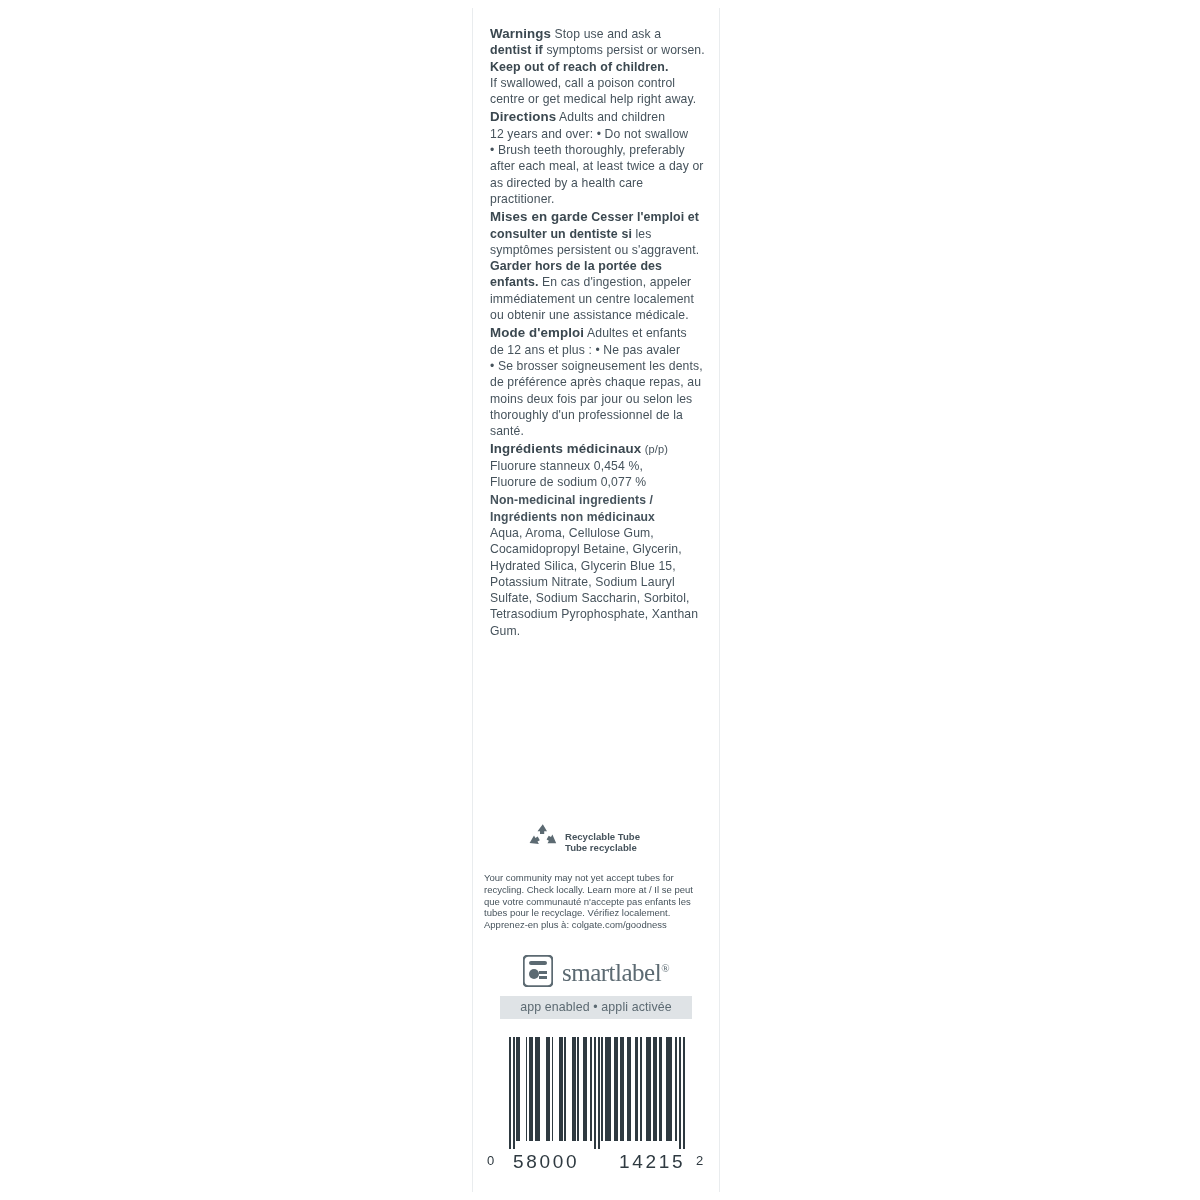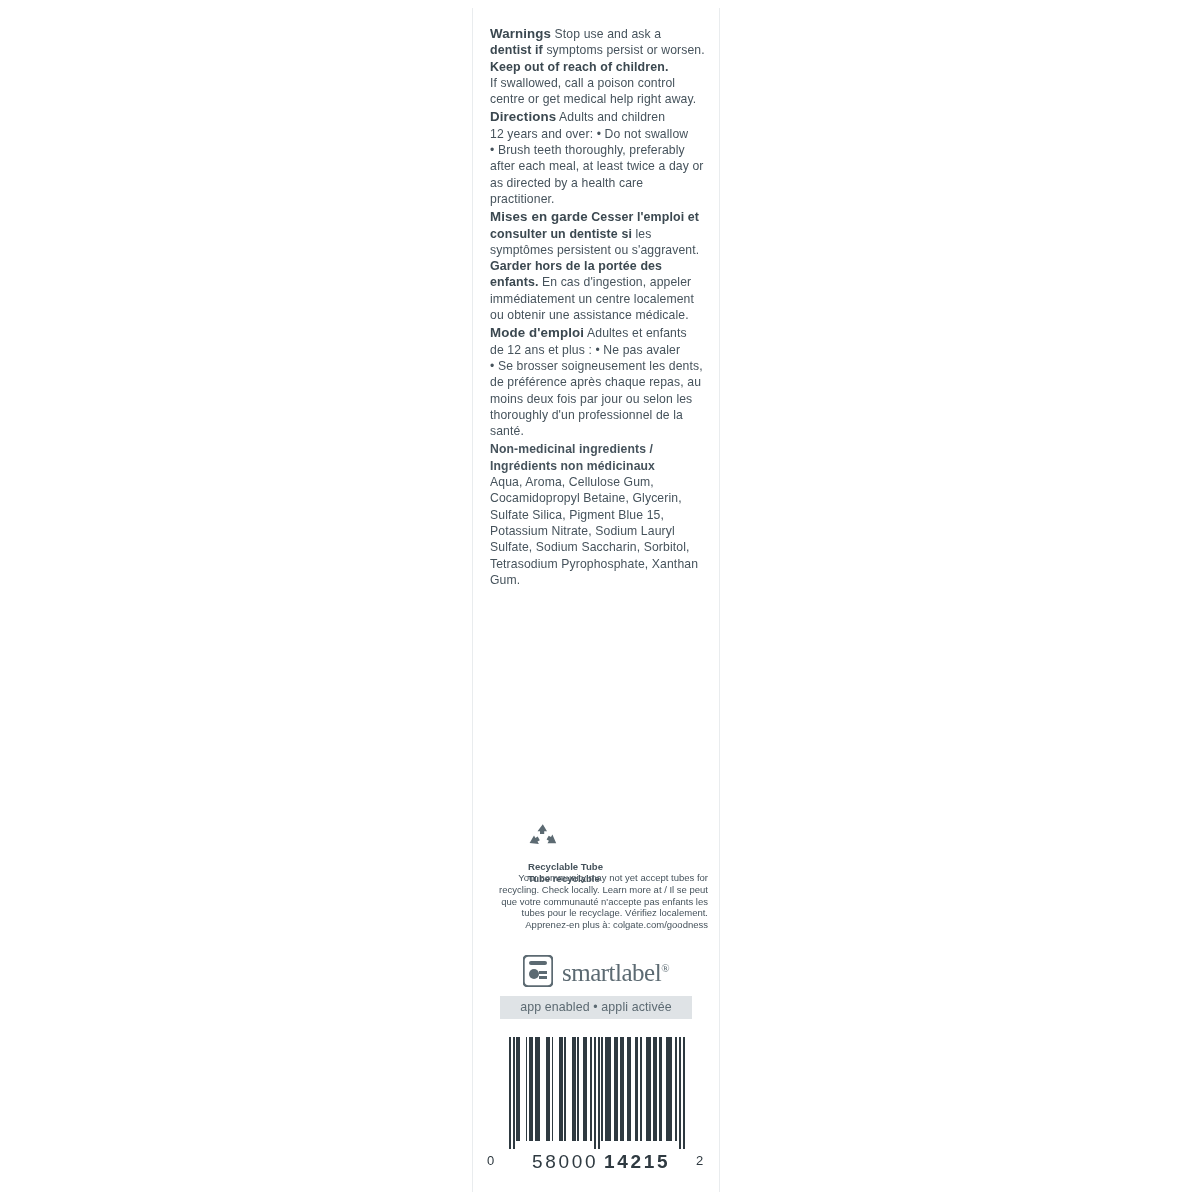--- a/index.html
+++ b/index.html
@@ -77,37 +77,36 @@
     font-size: 11px;
     font-weight: normal;
   }
 
   
   .recycle-row {
     position: absolute;
     left: 528px;
     top: 823px;
     display: flex;
-    align-items: flex-start;
+    align-items: flex-end;
     gap: 7px;
-    flex-direction: column;
   }
   .recycle-text {
     font-size: 9.6px;
     line-height: 11.6px;
     font-weight: bold;
     color: #46535c;
   }
 
   .recycle-note {
     position: absolute;
     left: 484px;
     top: 872px;
     width: 224px;
-    text-align: right;
+    text-align: left;
     font-size: 9.5px;
     line-height: 11.8px;
     color: #46535c;
   }
 
   
   .smartlabel {
     position: absolute;
     left: 500px;
     top: 955px;
@@ -163,22 +162,22 @@
     top: 114px;
     left: 0;
     width: 220px;
     height: 22px;
     font-family: "Liberation Sans", sans-serif;
     font-size: 19px;
     color: #2f3a41;
     letter-spacing: 0.14em;
   }
   .bc-left  { position: absolute; left: 0px;  top: 2px; font-size: 13px; letter-spacing: 0; }
-  .bc-mid1  { position: absolute; left: 45px; top: 0; }
-  .bc-mid2  { position: absolute; left: 117px; top: 0; font-weight: bold; }
+  .bc-mid1  { position: absolute; left: 26px; top: 0; }
+  .bc-mid2  { position: absolute; left: 132px; top: 0; }
   .bc-right { position: absolute; left: 209px; top: 2px; font-size: 13px; letter-spacing: 0; }
 </style>
 </head>
 <body>
 
 <div class="package"></div>
 <div class="edge-left"></div>
 <div class="edge-right"></div>
 
 <div class="panel">
@@ -214,27 +213,32 @@
     <p class="line"><span class="hd">Mode d'emploi</span> <span>Adultes et enfants</span></p>
     <p class="line">de 12 ans et plus : • Ne pas avaler</p>
     <p class="line">• Se brosser soigneusement les dents,</p>
     <p class="line">de préférence après chaque repas, au</p>
     <p class="line">moins deux fois par jour ou selon les</p>
     <p class="line">thoroughly d'un professionnel de la</p>
     <p class="line">santé.</p>
   </div>
 
 
+  <div class="blk">
+    <p class="line"><span class="hd">Ingrédients médicinaux</span> <span class="small-sup">(p/p)</span></p>
+    <p class="line">Fluorure stanneux 0,454 %,</p>
+    <p class="line">Fluorure de sodium 0,077 %</p>
+  </div>
 
   <div class="blk">
     <p class="line hd">Non-medicinal ingredients /</p>
     <p class="line hd">Ingrédients non médicinaux</p>
     <p class="line">Aqua, Aroma, Cellulose Gum,</p>
     <p class="line">Cocamidopropyl Betaine, Glycerin,</p>
-    <p class="line">Sulfate Silica, Pigment Blue 15,</p>
+    <p class="line">Hydrated Silica, Glycerin Blue 15,</p>
     <p class="line">Potassium Nitrate, Sodium Lauryl</p>
     <p class="line">Sulfate, Sodium Saccharin, Sorbitol,</p>
     <p class="line">Tetrasodium Pyrophosphate, Xanthan</p>
     <p class="line">Gum.</p>
   </div>
 
 
 </div>
 
 <div class="recycle-row">

